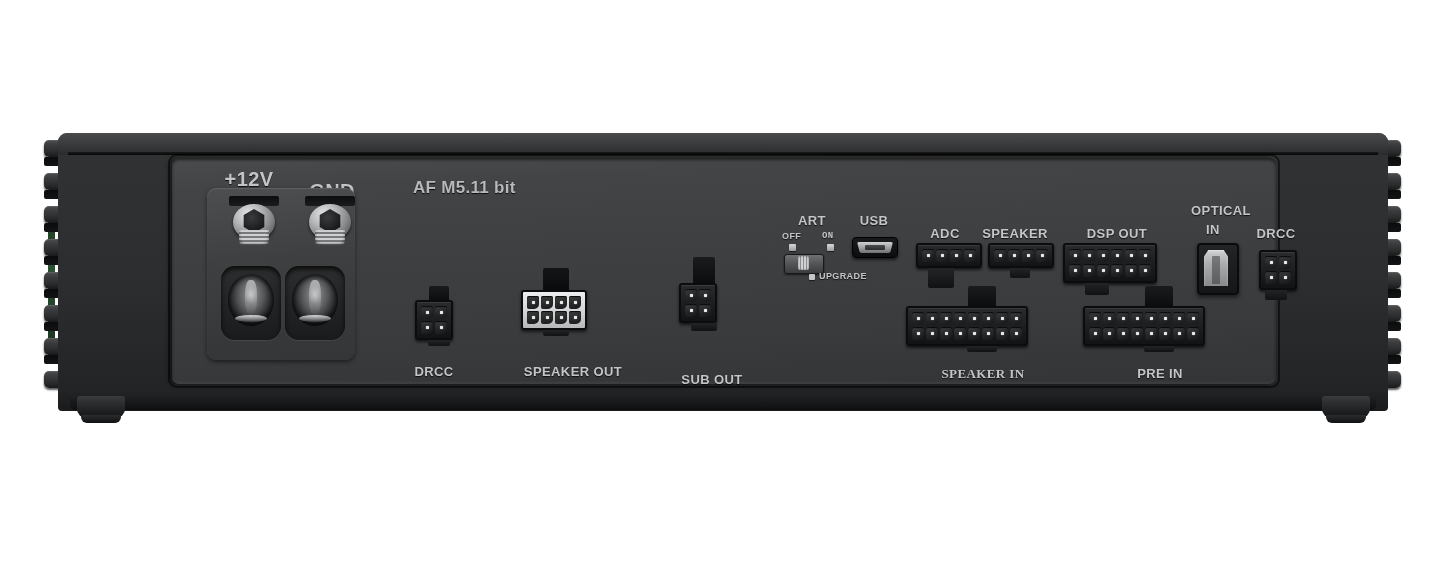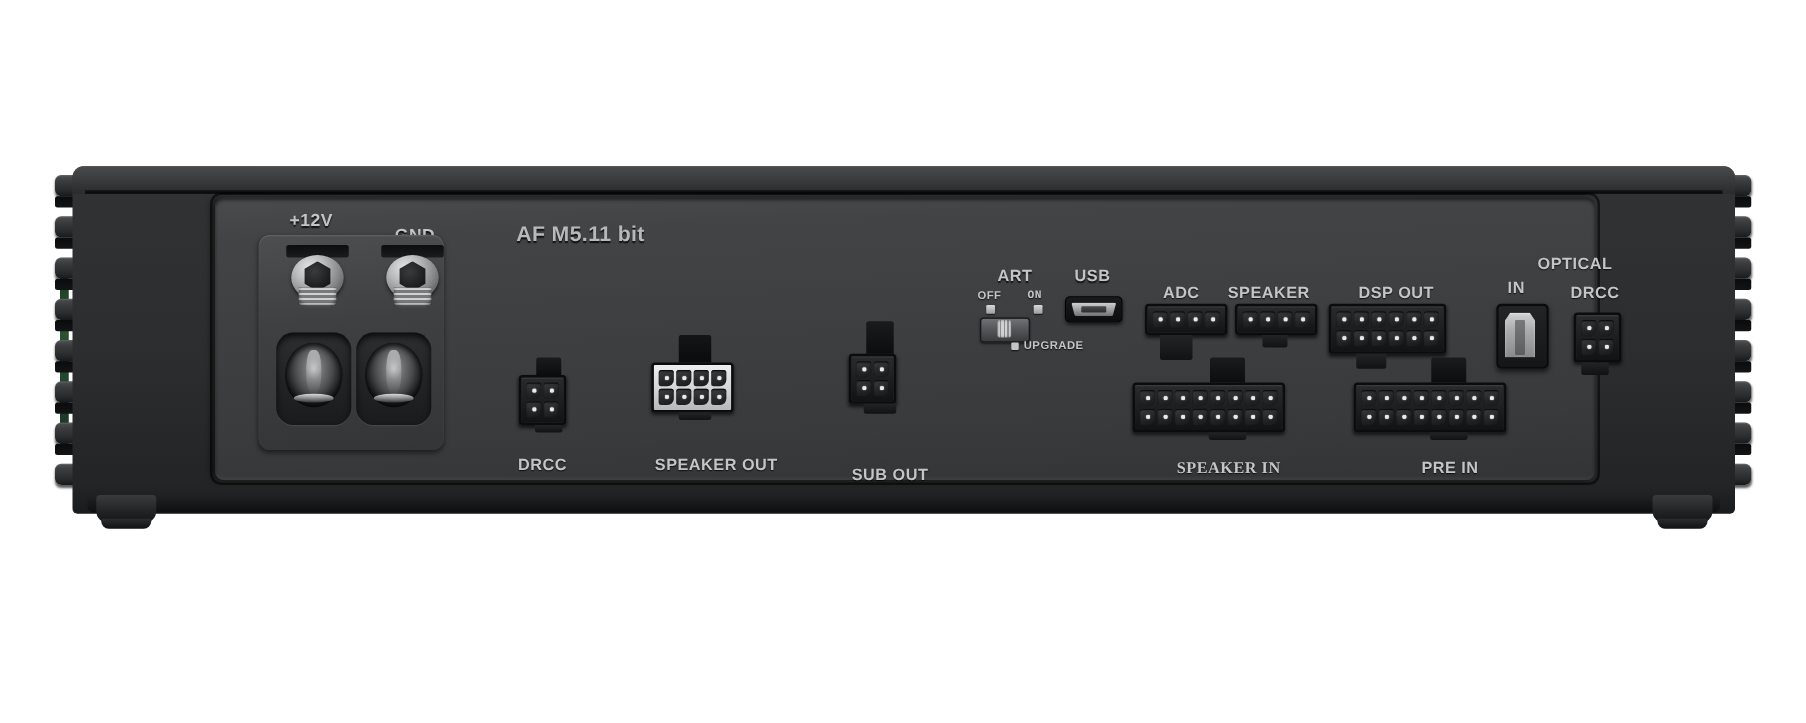--- a/index.html
+++ b/index.html
@@ -98,21 +98,21 @@
     pointer-events:none;
   }
 
   
   .lbl{
     position:absolute;color:#c3c5c7;font-weight:bold;letter-spacing:.4px;
     white-space:nowrap;text-shadow:0 1px 1px rgba(0,0,0,.75);
     font-family:"Liberation Sans", sans-serif;
   }
   .lbl.md{font-size:13px;}
-  .lbl.lg{font-size:14px;}
+  .lbl.lg{font-size:20px;}
   .lbl.xs{font-size:9px;}
   .model{
     position:absolute;color:#b7b9bb;font-size:17px;font-weight:bold;
     letter-spacing:.3px;text-shadow:0 1px 1px rgba(0,0,0,.8);
     white-space:nowrap;
   }
 
   
   .powerblock{
     position:absolute;left:207px;top:188px;width:148px;height:172px;
@@ -401,21 +401,21 @@
         <div class="pin"></div>
         <div class="pin"></div>
         <div class="pin"></div>
         <div class="pin"></div>
         <div class="pin"></div>
         <div class="pin"></div>
       </div>
       <div class="latch" style="width: 24px; height: 12px; left: 22px; top: 40px;"></div>
     </div>
 
-  <div class="lbl md ctr" style="left:1221px;top:203px;margin-left:39px;">OPTICAL</div>
+  <div class="lbl md ctr" style="left:1221px;top:203px;">OPTICAL</div>
   <div class="lbl md ctr" style="left:1213px;top:222px;">IN</div>
   <div class="optical" style="left:1197px;top:243px;">
     <div class="shutter"></div>
     <div class="slot2"></div>
   </div>
 
   <div class="lbl md ctr" style="left:1276px;top:226px;">DRCC</div>
   <div class="conn black" id="conn-drcc" style="left: 1259px; top: 250px; width: 38px; height: 40px;">
       <div class="shell" style="grid-template-columns: repeat(2, 12px); grid-template-rows: repeat(2, 13px);">
         <div class="pin"></div>

